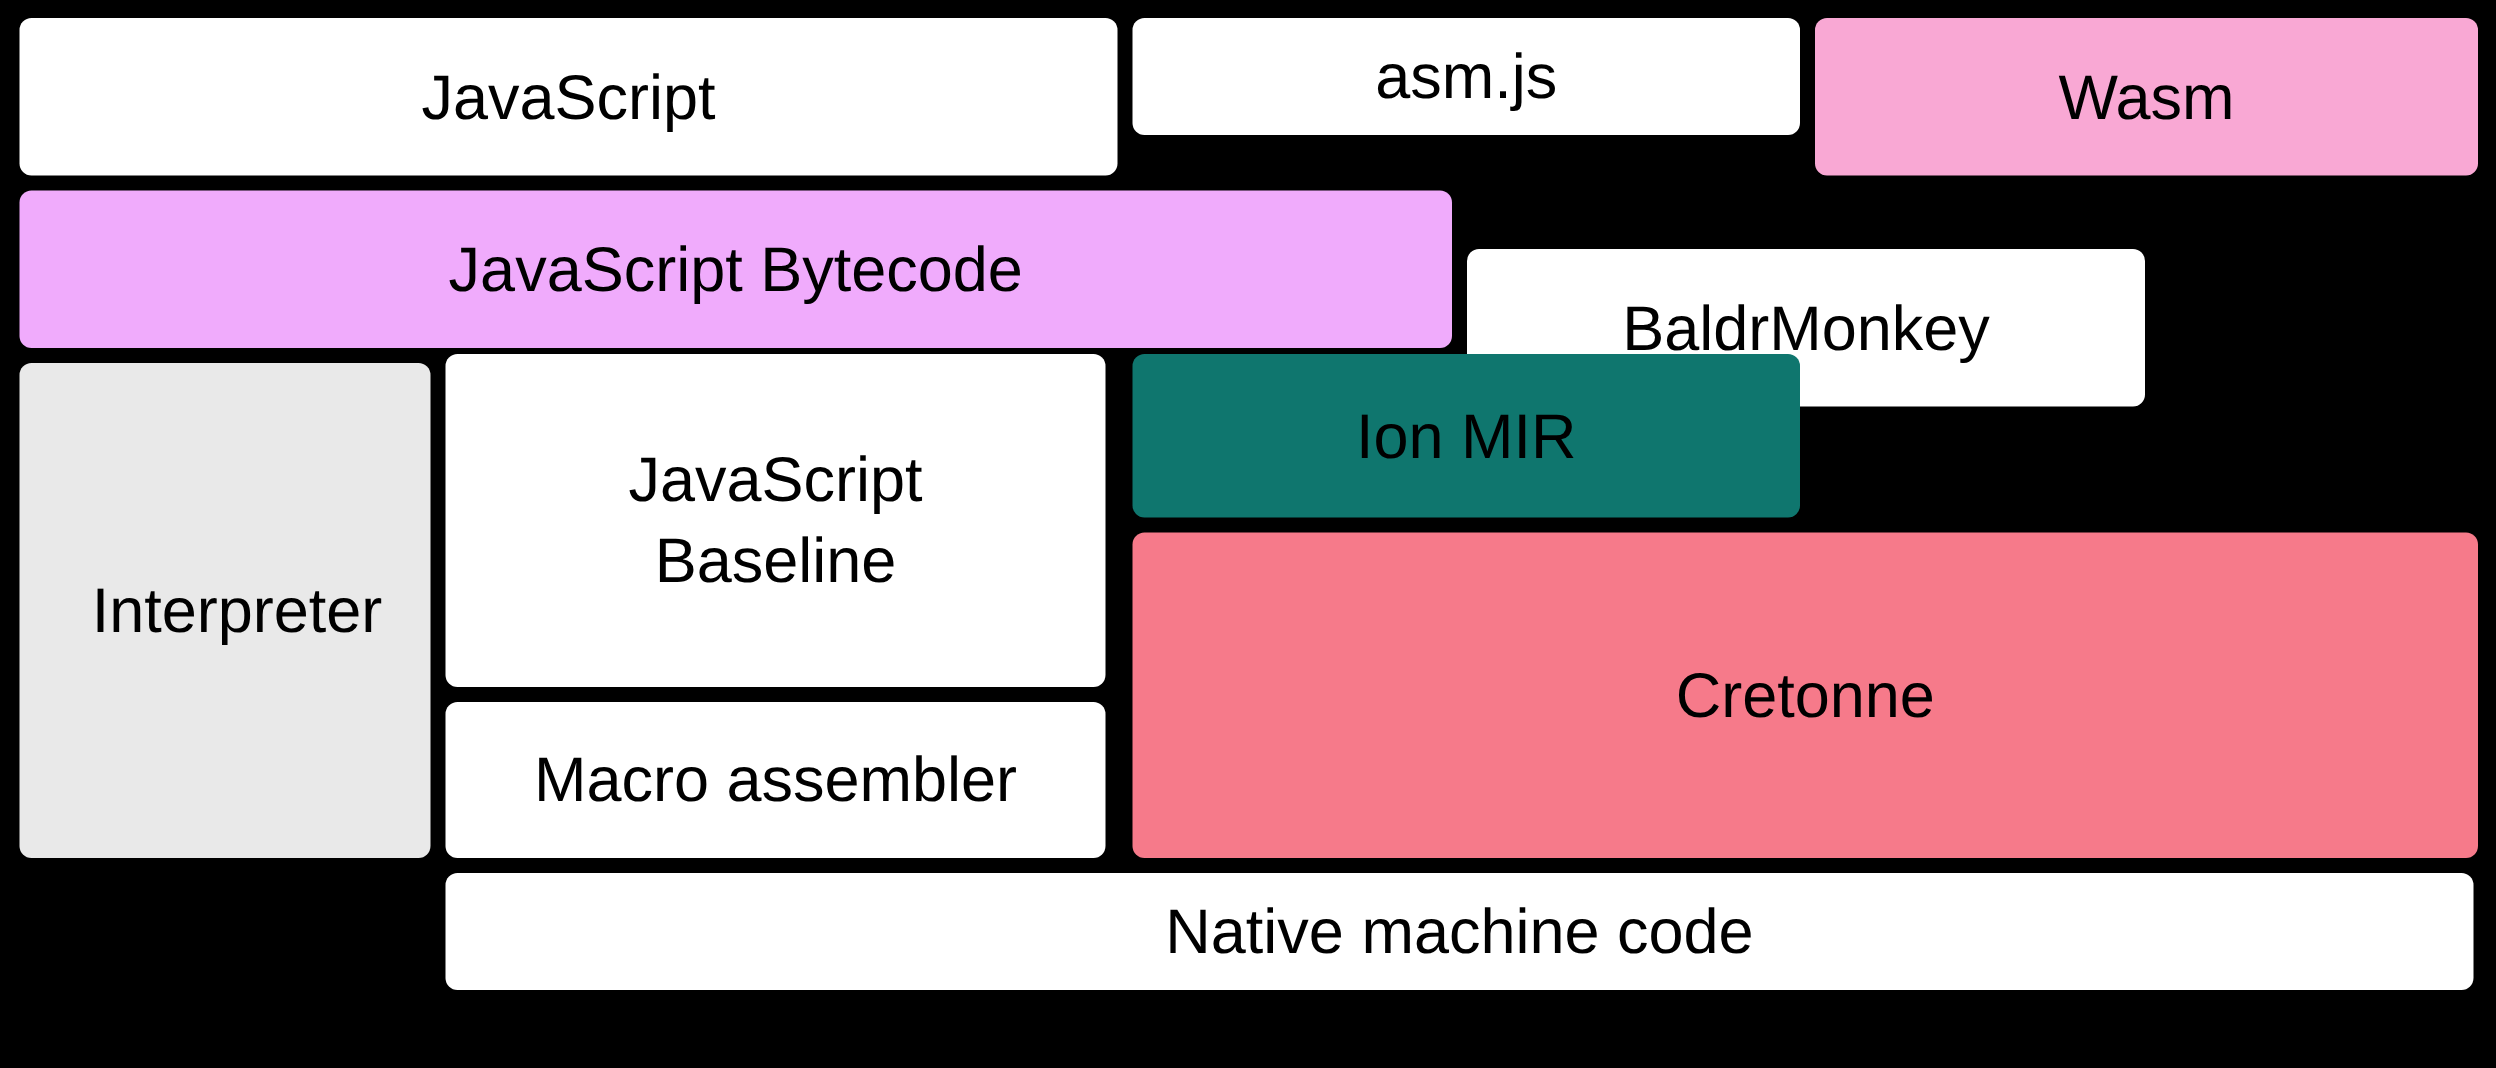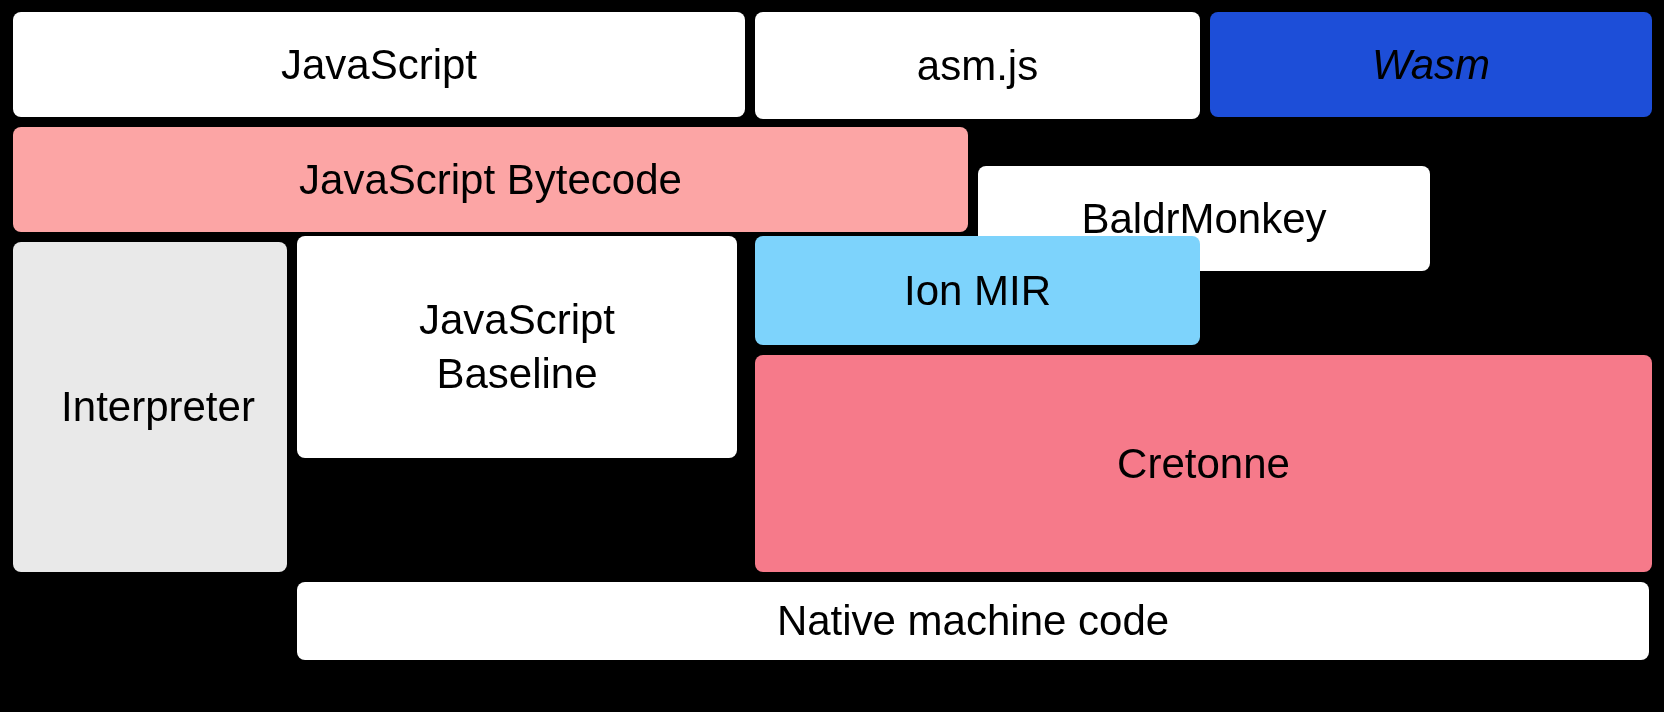--- a/index.html
+++ b/index.html
@@ -25,21 +25,21 @@
     font-size: 42px;
     line-height: 1.28;
     box-sizing: border-box;
   }
   .label {
     white-space: pre-line;
     text-align: center;
   }
   
   .b-js       { left: 13px;   top: 12px;  width: 732px;  height: 105px; }
-  .b-asmjs    { left: 755px;  top: 12px;  width: 445px;  height: 107px; }
+  .b-asmjs    { left: 755px;  top: 12px;  width: 445px;  height: 78px; }
   .b-wasm     { left: 1210px; top: 12px;  width: 442px;  height: 105px; }
   .b-bytecode { left: 13px;   top: 127px; width: 955px;  height: 105px; }
   .b-baldr    { left: 978px;  top: 127px; width: 452px;  height: 105px; margin-top: 39px; }
   .b-interp   { left: 13px;   top: 242px; width: 274px;  height: 330px; }
   .b-baseline { left: 297px;  top: 236px; width: 440px;  height: 222px; }
   .b-ionmir   { left: 755px;  top: 236px; width: 445px;  height: 109px; }
   .b-cretonne { left: 755px;  top: 355px; width: 897px;  height: 217px; justify-content: center; }
   .b-macro    { left: 297px;  top: 468px; width: 440px;  height: 104px; }
   .b-native   { left: 297px;  top: 582px; width: 1352px; height: 78px; }
 </style>
@@ -49,47 +49,50 @@
 <div class="canvas">
 
   <div class="box b-js" style="background-color: rgb(255, 255, 255);">
     <span class="label">JavaScript</span>
   </div>
 
   <div class="box b-asmjs" style="background-color: rgb(255, 255, 255);">
     <span class="label">asm.js</span>
   </div>
 
-  <div class="box b-wasm" style="background-color: #1d4ed8; font-style: italic;">
+  <div class="box b-wasm" style="background-color: #f9a8d4;">
     <span class="label">Wasm</span>
   </div>
 
-  <div class="box b-bytecode" style="background-color: #fca5a5;">
+  <div class="box b-bytecode" style="background-color: #f0abfc;">
     <span class="label">JavaScript Bytecode</span>
   </div>
 
   <div class="box b-baldr" style="background-color: rgb(255, 255, 255);">
     <span class="label">BaldrMonkey</span>
   </div>
 
   <div class="box b-interp" style="background-color: rgb(233, 233, 233); padding-left: 16px;">
     <span class="label">Interpreter</span>
   </div>
 
   <div class="box b-baseline" style="background-color: rgb(255, 255, 255);">
     <span class="label">JavaScript
 Baseline</span>
   </div>
 
-  <div class="box b-ionmir" style="background-color: #7dd3fc;">
+  <div class="box b-ionmir" style="background-color: #0f766e;">
     <span class="label">Ion MIR</span>
   </div>
 
   <div class="box b-cretonne" style="background-color: rgb(246, 122, 138);">
     <span class="label">Cretonne</span>
   </div>
 
+  <div class="box b-macro" style="background-color: rgb(255, 255, 255);">
+    <span class="label">Macro assembler</span>
+  </div>
 
   <div class="box b-native" style="background-color: rgb(255, 255, 255);">
     <span class="label">Native machine code</span>
   </div>
 
 </div>
 
 </body></html>

